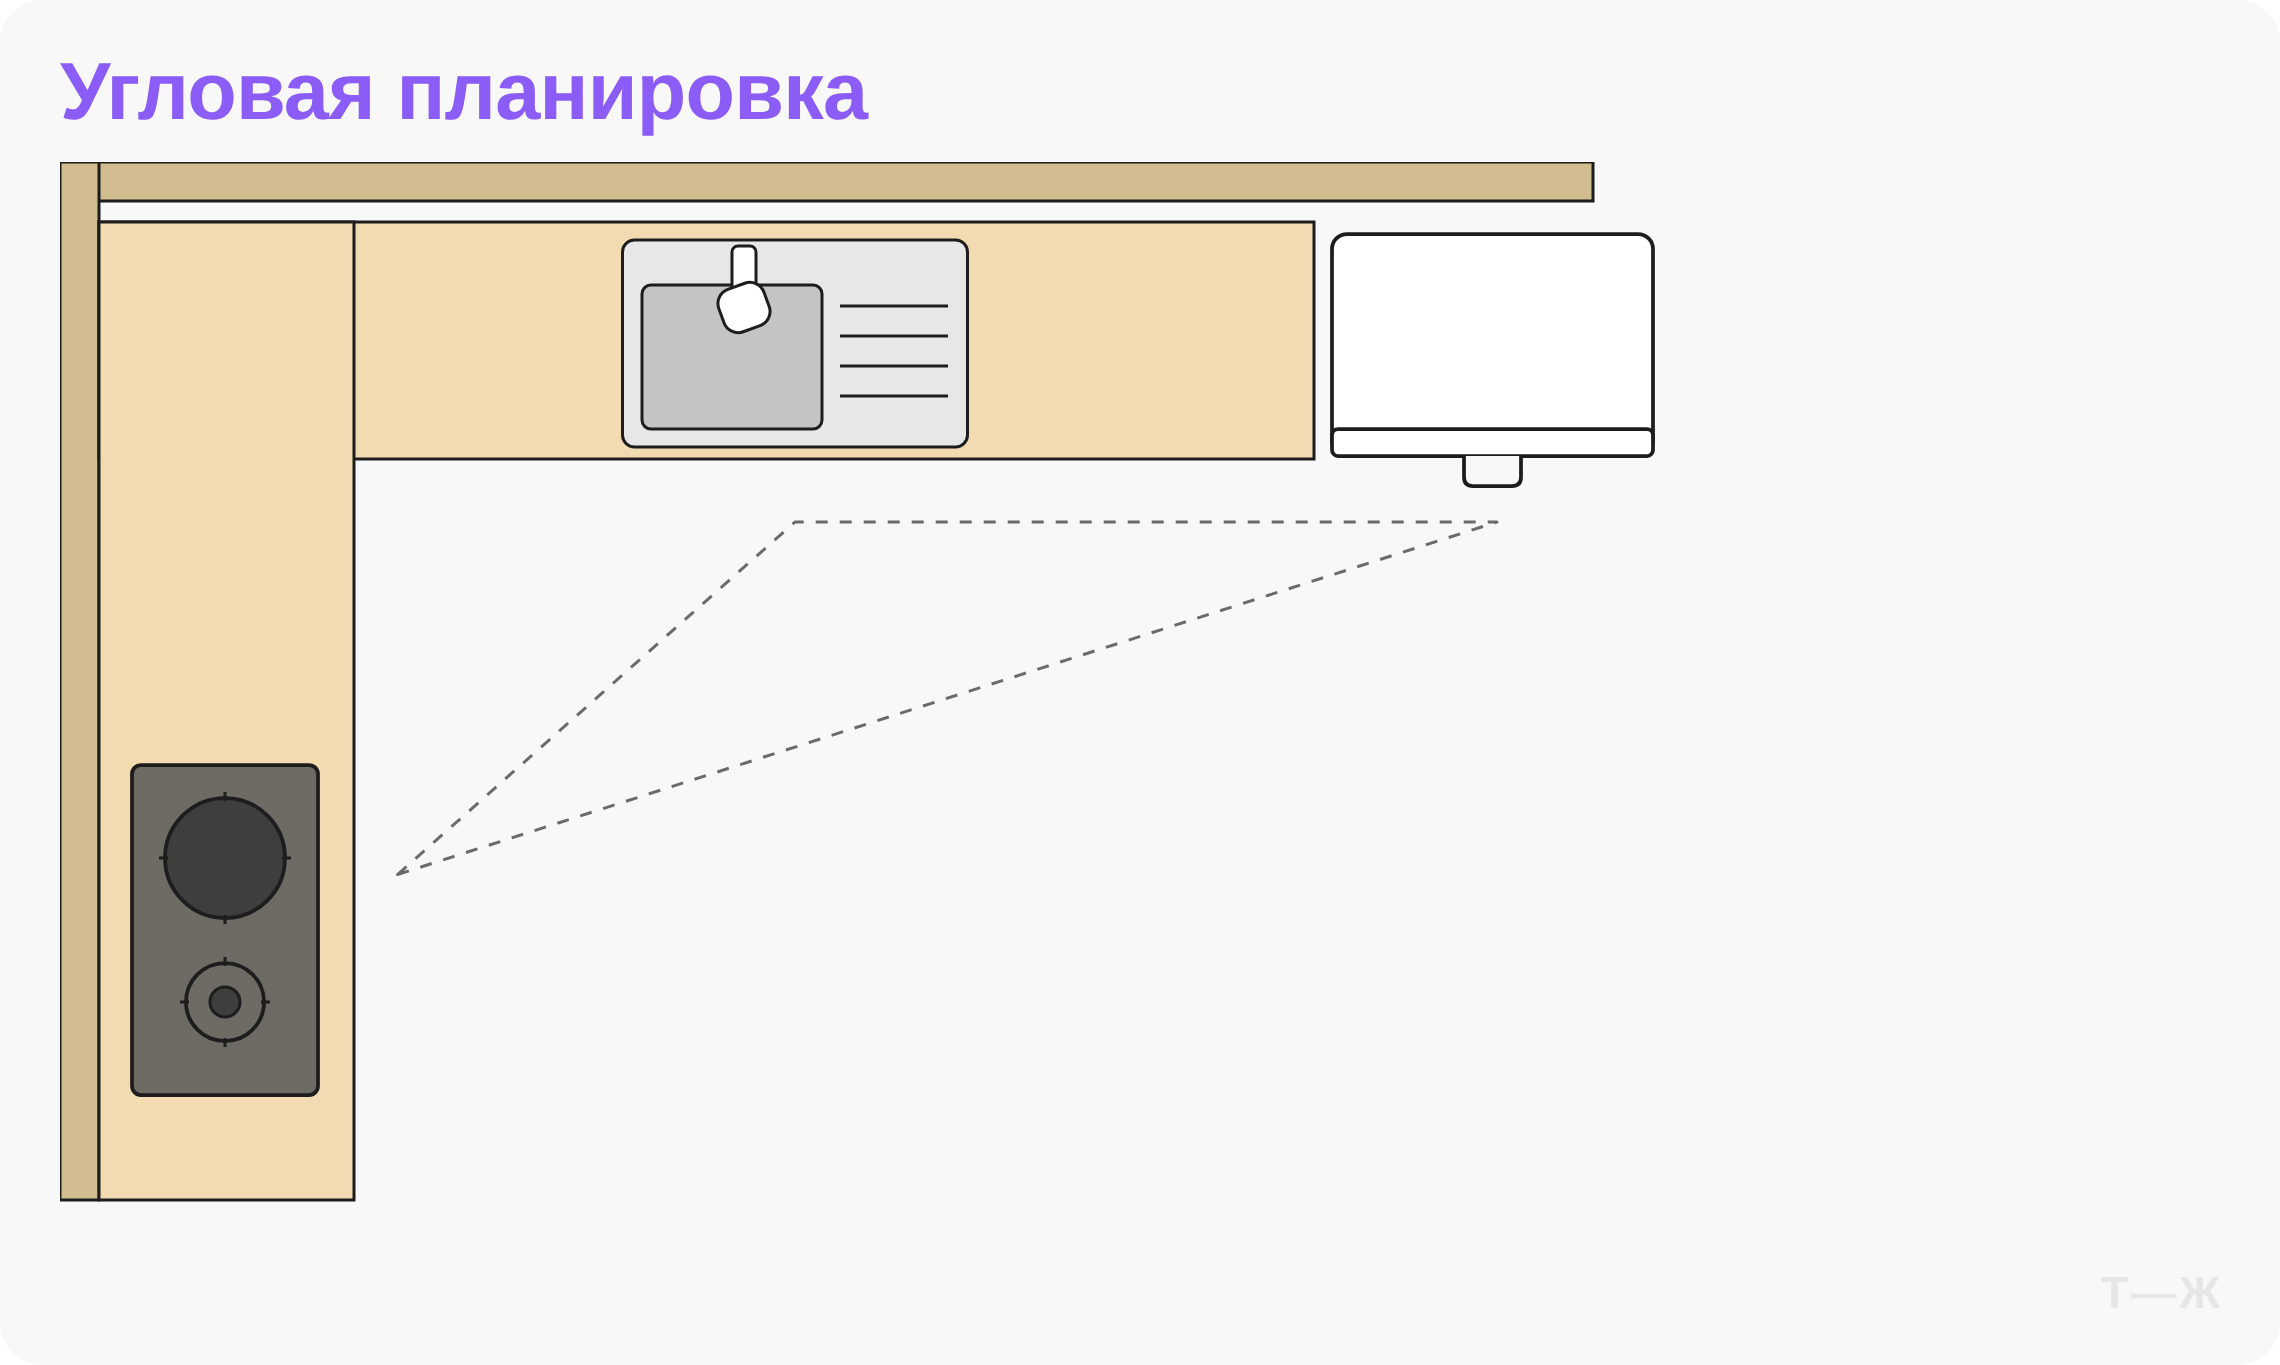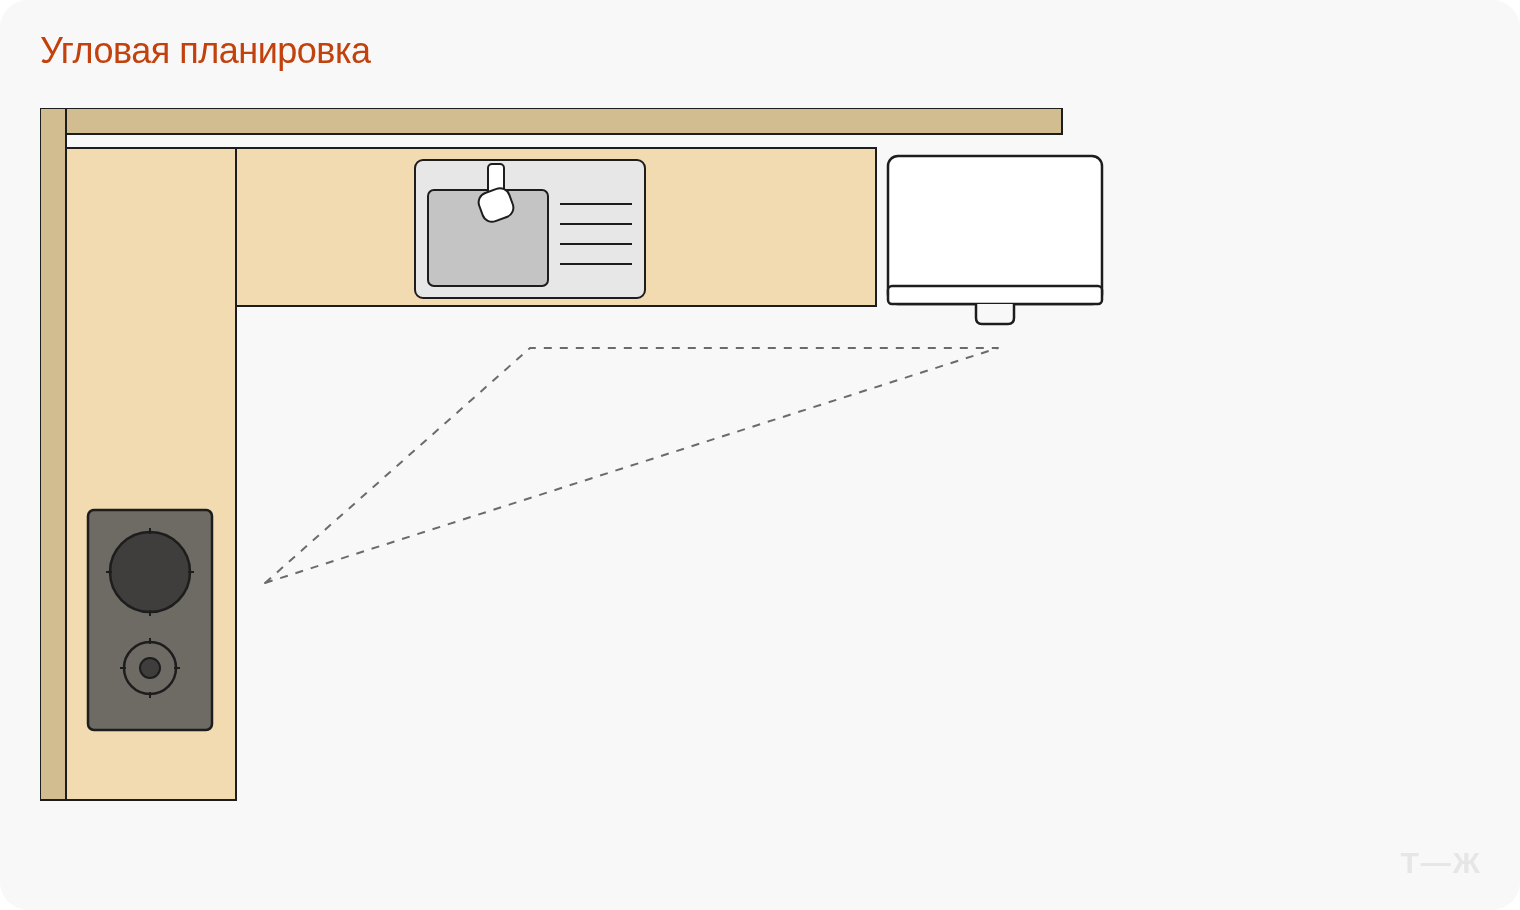--- a/index.html
+++ b/index.html
@@ -17,23 +17,23 @@
     width: 1520px;
     height: 910px;
     box-sizing: border-box;
     background: #f8f8f8;
     border-radius: 28px;
   }
   .title {
     position: absolute;
     left: 40px;
     top: 30px;
-    font-size: 36px;
-    font-weight: 400;
-    color: #c2410c;
+    font-size: 54px;
+    font-weight: 700;
+    color: #8b5cf6;
     letter-spacing: -0.5px;
   }
   .drawing {
     position: absolute;
     left: 40px;
     top: 108px;
     width: 1090px;
     height: 710px;
   }
   .watermark {

